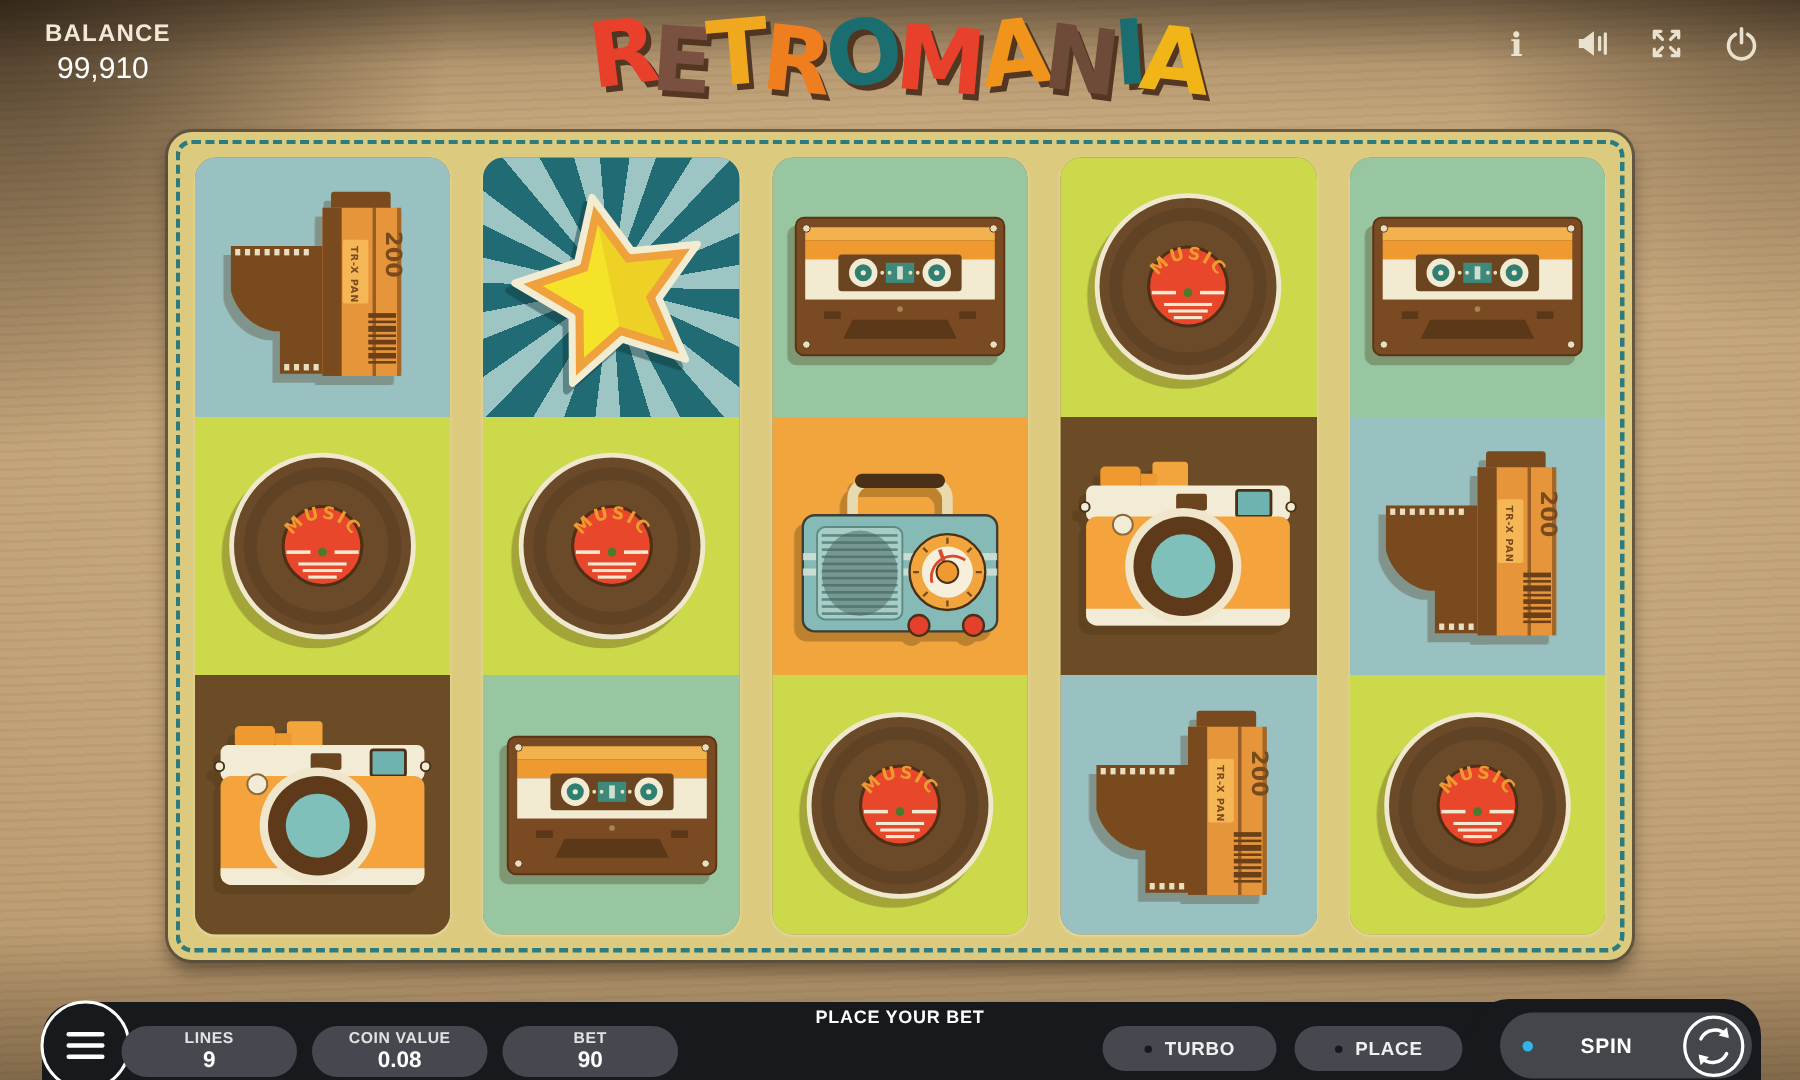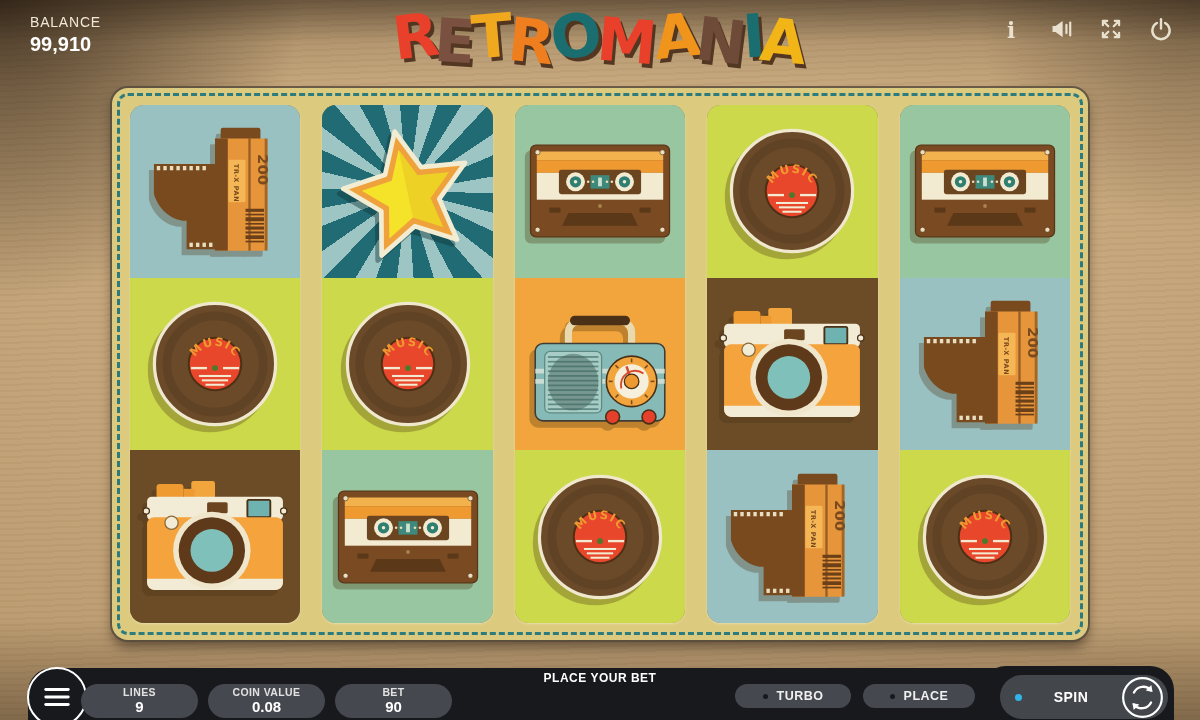--- a/index.html
+++ b/index.html
@@ -9,22 +9,22 @@
     background:
       radial-gradient(circle 430px at 0% 0%, rgba(28,18,10,.68), rgba(28,18,10,0) 70%),
       radial-gradient(circle 300px at 100% 0%, rgba(28,18,10,.38), rgba(28,18,10,0) 75%),
       linear-gradient(to bottom, rgba(35,24,14,.55) 0%, rgba(35,24,14,.10) 6%, rgba(35,24,14,0) 12%, rgba(35,24,14,0) 86%, rgba(35,24,14,.38) 100%),
       radial-gradient(ellipse 130% 110% at 52% 40%, rgba(255,238,205,.22), rgba(120,90,55,.25) 85%),
       repeating-linear-gradient(178deg, rgba(120,90,55,.07) 0 2px, rgba(255,255,255,.03) 2px 6px),
       #c4a274;
   }
   
   .balance{position:absolute;left:30px;top:14px;color:#fff;}
-  .balance .lbl{font-size:14px;font-weight:normal;letter-spacing:.8px;color:#f1e9d6;}
-  .balance .val{font-size:20px;font-weight:bold;margin-top:3px;}
+  .balance .lbl{font-size:16px;font-weight:bold;letter-spacing:.8px;color:#f1e9d6;}
+  .balance .val{font-size:20px;font-weight:normal;margin-top:3px;margin-left:8px;}
   .logo{position:absolute;left:50%;top:6px;transform:translateX(-50%);display:flex;align-items:flex-start;}
   .logo-letter{
     font-family:"DejaVu Sans",sans-serif;font-weight:bold;font-size:60px;line-height:1;
     margin:0 -2px;display:inline-block;
     text-shadow:3px 4px 0 rgba(77,50,30,.95);
   }
   .top-icons{position:absolute;right:26px;top:16px;display:flex;gap:24px;align-items:center;}
   .top-icons .icon-btn{width:26px;height:26px;cursor:pointer;opacity:.95;}
   .top-icons svg{width:100%;height:100%;}
   
@@ -45,21 +45,21 @@
   .sym-star{width:156px;height:156px;filter:drop-shadow(-4px 5px 0 rgba(15,55,60,.45));}
   .sym-vinyl{width:146px;height:146px;}
   
   .bar-main{position:absolute;left:28px;right:28px;top:668px;height:52px;background:#17191d;border-radius:24px 24px 0 0;}
   .place-bet{position:absolute;left:0;right:0;top:671px;text-align:center;color:#fff;font-size:12px;font-weight:bold;letter-spacing:.5px;}
   .menu-btn{position:absolute;left:27px;top:667px;width:60px;height:60px;border-radius:50%;background:#17191d;border:2.5px solid #fff;box-sizing:border-box;cursor:pointer;display:flex;align-items:center;justify-content:center;}
   .stats{position:absolute;left:81px;top:684px;display:flex;gap:10px;}
   .stat-pill{min-width:117px;height:34px;background:#45484e;border-radius:17px;text-align:center;padding:2px 14px 0;box-sizing:border-box;cursor:pointer;}
   .stat-label{font-size:10.5px;color:#e2e2e2;letter-spacing:.4px;font-weight:bold;}
   .stat-value{font-size:15px;color:#fff;font-weight:bold;margin-top:0px;}
-  .side-btn{position:absolute;top:684px;height:24px;background:#45484e;border-radius:15px;display:flex;align-items:center;justify-content:center;gap:9px;cursor:pointer;}
+  .side-btn{position:absolute;top:684px;height:30px;background:#45484e;border-radius:15px;display:flex;align-items:center;justify-content:center;gap:9px;cursor:pointer;}
   .side-btn .dot{width:5px;height:5px;border-radius:50%;background:#17191d;}
   .side-btn .s-lbl{font-size:12.5px;font-weight:bold;color:#f0f0f0;letter-spacing:.5px;}
   #turbo{left:735px;width:116px;}
   #auto{left:863px;width:112px;}
   .spin-wrap{position:absolute;left:980px;top:666px;width:194px;height:54px;background:#17191d;border-radius:26px 24px 0 0;}
   .spin-pill{position:absolute;left:1000px;top:675px;width:168px;height:44px;background:#43464b;border-radius:22px;display:flex;align-items:center;cursor:pointer;padding:0 3px 0 15px;box-sizing:border-box;}
   .spin-dot{width:7px;height:7px;border-radius:50%;background:#2fb5e8;}
   .spin-lbl{flex:1;text-align:center;color:#fff;font-size:14px;font-weight:bold;letter-spacing:.5px;}
   .spin-icon{width:45px;height:45px;}
   .hidden-defs{position:absolute;width:0;height:0;overflow:hidden;}

